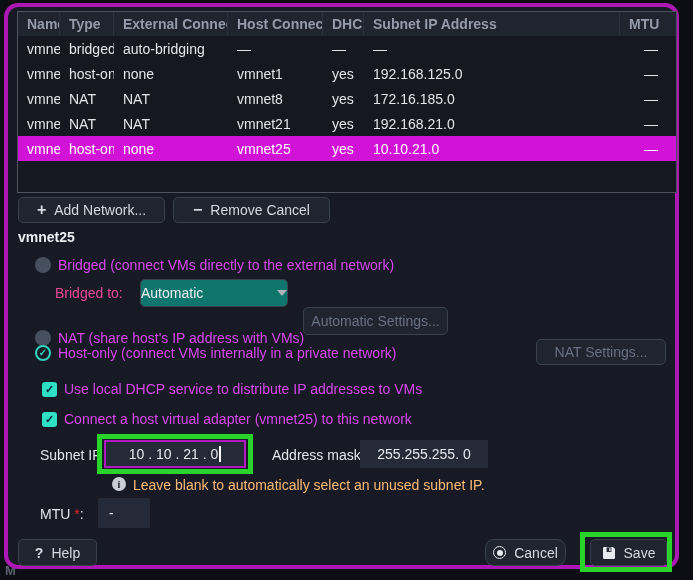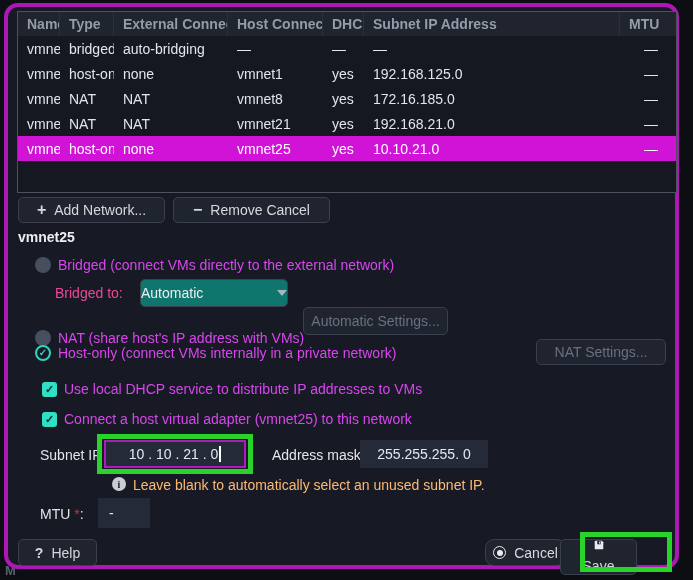--- a/index.html
+++ b/index.html
@@ -57,21 +57,21 @@
     cursor:default;
   }
   .btn .glyph { font-weight:bold; font-size:16px; line-height:1; }
   .btn.dim { color:#687083;margin-top:28px; }
   .btn-add    { left:10px;  top:190px; width:147px; }
   .btn-remove { left:165px; top:190px; width:157px; }
   .btn-autoset{ left:295px; top:272px; width:145px; height:28px; }
   .btn-natset { left:528px; top:304px; width:130px; height:26px; }
   .btn-help   { left:10px;  top:532px; width:79px;  height:27px; }
   .btn-cancel { left:477px; top:532px; width:81px;  height:27px;border-radius:9px; }
-  .btn-save   { left:552px; top:532px; width:77px;  height:36px;flex-direction:column; }
+  .btn-save   { left:582px; top:532px; width:77px;  height:27px; }
   
   .section-title { position:absolute; left:10px; top:222px; font-weight:bold; color:#eceef2; }
   .line { position:absolute; display:flex; align-items:center; }
   .radio {
     width:16px; height:16px; border-radius:50%;
     background:#474e5e; flex:0 0 auto;
   }
   .radio.checked {
     background:transparent;
     border:2px solid #2fd3be;

